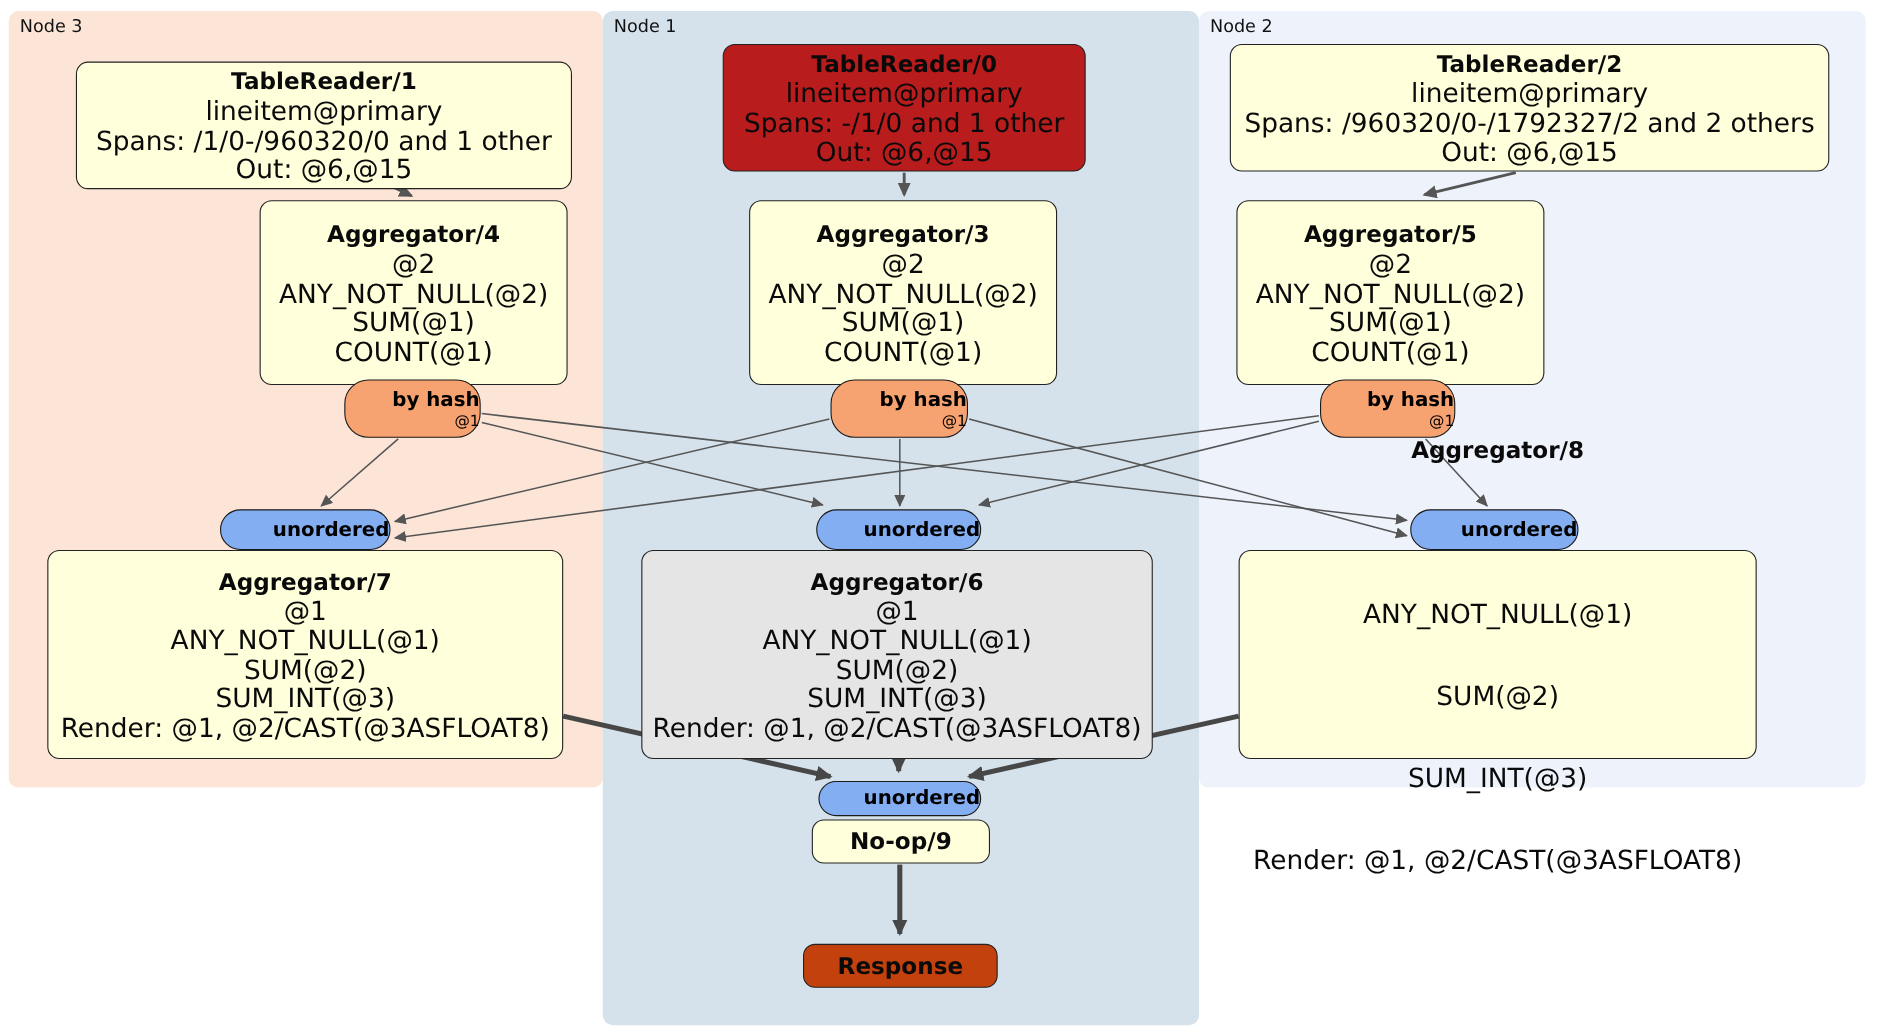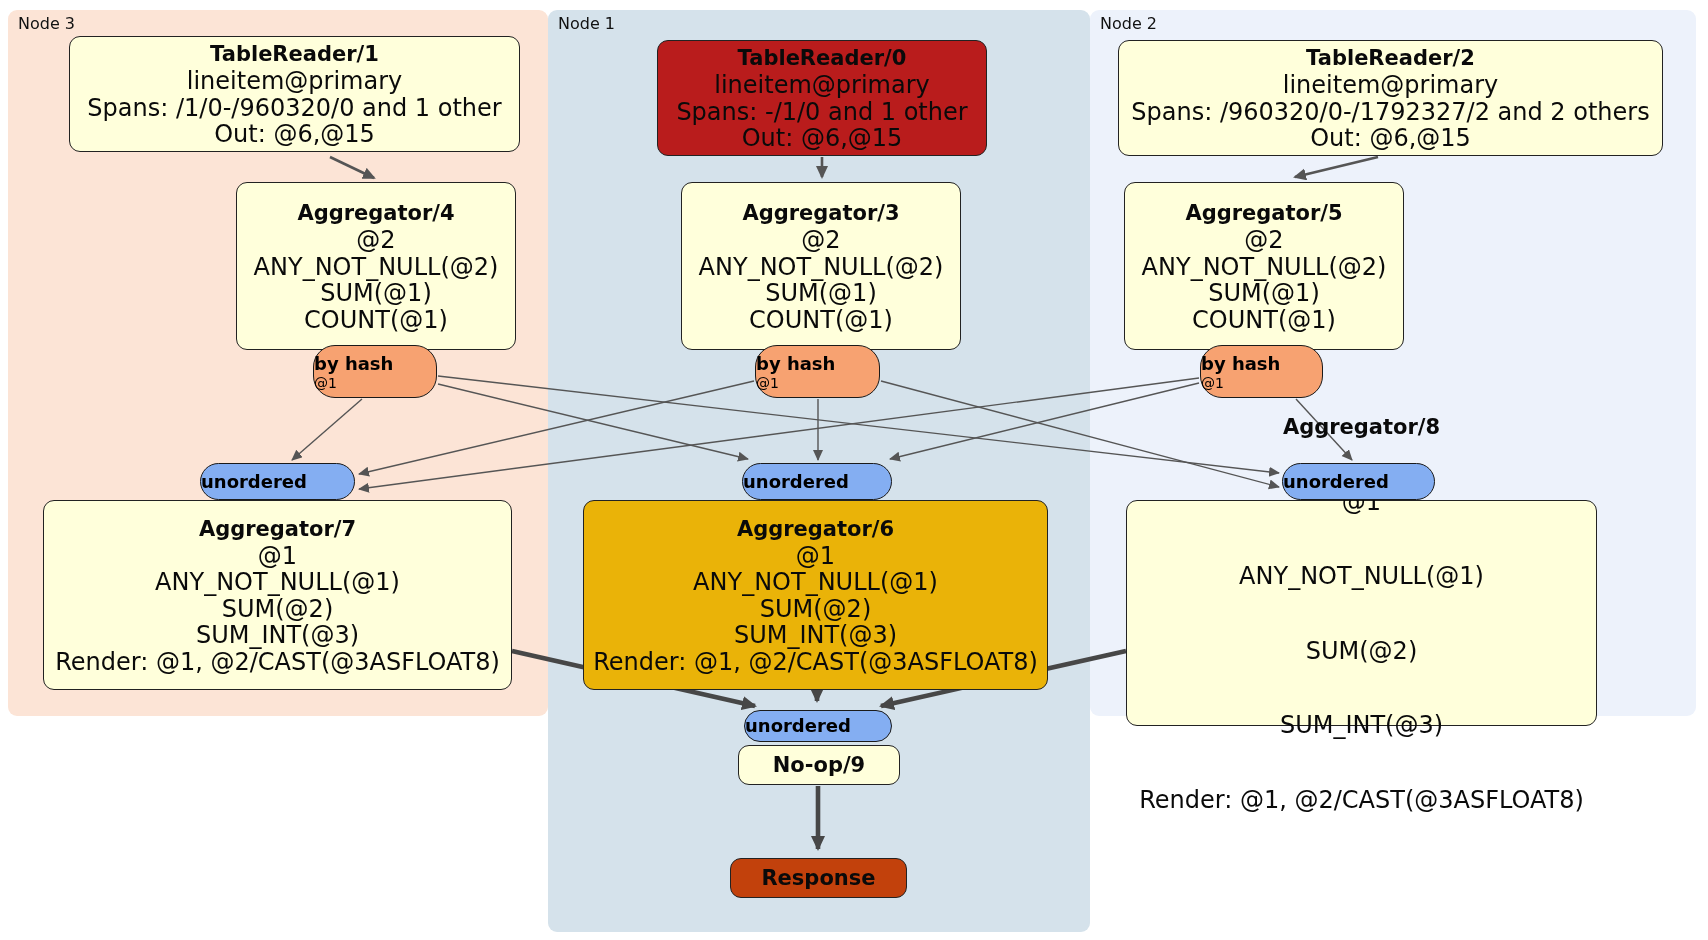--- a/index.html
+++ b/index.html
@@ -12,21 +12,21 @@
   #edges { position:absolute; left:0; top:0; z-index:1; }
   .box {
     position:absolute; z-index:2; border:1.6px solid #222; border-radius:11px;
     display:flex; flex-direction:column; justify-content:center; align-items:center;
     text-align:center; color:#0a0a0a; box-sizing:border-box;
   }
   .box-title { font-weight:bold; font-size:21px; line-height:28px; white-space:nowrap; }
   .box-line  { font-size:24px; line-height:26.5px; white-space:nowrap; }
   .pill {
     position:absolute; z-index:3; border:1.7px solid #1a1a1a; border-radius:22px;
-    display:flex; flex-direction:column; justify-content:center; align-items:flex-start;
+    display:flex; flex-direction:column; justify-content:center; align-items:flex-end;
     text-align:center; color:#000; box-sizing:border-box;
   }
   .pill-label { font-weight:bold; font-size:18px; line-height:22px; white-space:nowrap; }
   .pill-sub   { font-size:14px; line-height:16px; white-space:nowrap; }
 </style>
 </head>
 <body>
 
 <div id="canvas" style="width: 1708px; height: 940px; background: rgb(255, 255, 255);">
     <div class="panel" style="left: 8px; top: 10px; width: 540px; height: 706px; background: rgb(252, 228, 214);">
@@ -60,21 +60,21 @@
       <line x1="818" y1="399" x2="818" y2="460" stroke="#555555" stroke-width="1.4" marker-end="url(#a-thin)"></line>
       <line x1="881" y1="381" x2="1279" y2="487" stroke="#555555" stroke-width="1.4" marker-end="url(#a-thin)"></line>
       <line x1="1199" y1="378" x2="359" y2="489" stroke="#555555" stroke-width="1.4" marker-end="url(#a-thin)"></line>
       <line x1="1199" y1="383" x2="890" y2="459" stroke="#555555" stroke-width="1.4" marker-end="url(#a-thin)"></line>
       <line x1="1296" y1="399" x2="1352" y2="460" stroke="#555555" stroke-width="1.4" marker-end="url(#a-thin)"></line>
       <line x1="512" y1="651" x2="755" y2="706" stroke="#474747" stroke-width="4.6" marker-end="url(#a-thick)"></line>
       <line x1="817" y1="688" x2="817" y2="701" stroke="#474747" stroke-width="4.6" marker-end="url(#a-thick)"></line>
       <line x1="1126" y1="651" x2="881" y2="706" stroke="#474747" stroke-width="4.6" marker-end="url(#a-thick)"></line>
       <line x1="818" y1="786" x2="818" y2="849" stroke="#474747" stroke-width="4.6" marker-end="url(#a-thick)"></line>
     </svg>
-    <div class="box" style="left: 69px; top: 36px; width: 451px; height: 116px; background: rgb(255, 255, 219); border-color: rgb(34, 34, 34);">
+    <div class="box" style="left: 69px; top: 56px; width: 451px; height: 116px; background: rgb(255, 255, 219); border-color: rgb(34, 34, 34);">
       <div class="box-title">TableReader/1</div>
       <div class="box-line">lineitem@primary</div>
       <div class="box-line">Spans: /1/0-/960320/0 and 1 other</div>
       <div class="box-line">Out: @6,@15</div>
     </div>
     <div class="box" style="left: 657px; top: 40px; width: 330px; height: 116px; background: #b91c1c; border-color: rgb(34, 34, 34);">
       <div class="box-title">TableReader/0</div>
       <div class="box-line">lineitem@primary</div>
       <div class="box-line">Spans: -/1/0 and 1 other</div>
       <div class="box-line">Out: @6,@15</div>
@@ -107,29 +107,29 @@
       <div class="box-line">COUNT(@1)</div>
     </div>
     <div class="box" style="left: 43px; top: 500px; width: 469px; height: 190px; background: rgb(255, 255, 219); border-color: rgb(34, 34, 34);">
       <div class="box-title">Aggregator/7</div>
       <div class="box-line">@1</div>
       <div class="box-line">ANY_NOT_NULL(@1)</div>
       <div class="box-line">SUM(@2)</div>
       <div class="box-line">SUM_INT(@3)</div>
       <div class="box-line">Render: @1, @2/CAST(@3ASFLOAT8)</div>
     </div>
-    <div class="box" style="left: 583px; top: 500px; width: 465px; height: 190px; background: #eab308; border-color: rgb(34, 34, 34);">
+    <div class="box" style="left: 583px; top: 500px; width: 465px; height: 190px; background: #e5e5e5; border-color: rgb(34, 34, 34);">
       <div class="box-title">Aggregator/6</div>
       <div class="box-line">@1</div>
       <div class="box-line">ANY_NOT_NULL(@1)</div>
       <div class="box-line">SUM(@2)</div>
       <div class="box-line">SUM_INT(@3)</div>
       <div class="box-line">Render: @1, @2/CAST(@3ASFLOAT8)</div>
     </div>
-    <div class="box" style="left: 1126px; top: 500px; width: 471px; height: 226px; background: rgb(255, 255, 219); border-color: rgb(34, 34, 34); gap: 48px;">
+    <div class="box" style="left: 1126px; top: 500px; width: 471px; height: 190px; background: rgb(255, 255, 219); border-color: rgb(34, 34, 34); gap: 48px;">
       <div class="box-title">Aggregator/8</div>
       <div class="box-line">@1</div>
       <div class="box-line">ANY_NOT_NULL(@1)</div>
       <div class="box-line">SUM(@2)</div>
       <div class="box-line">SUM_INT(@3)</div>
       <div class="box-line">Render: @1, @2/CAST(@3ASFLOAT8)</div>
     </div>
     <div class="box" style="left: 738px; top: 745px; width: 162px; height: 40px; background: rgb(255, 255, 219); border-color: rgb(34, 34, 34);">
       <div class="box-title">No-op/9</div>
     </div>

